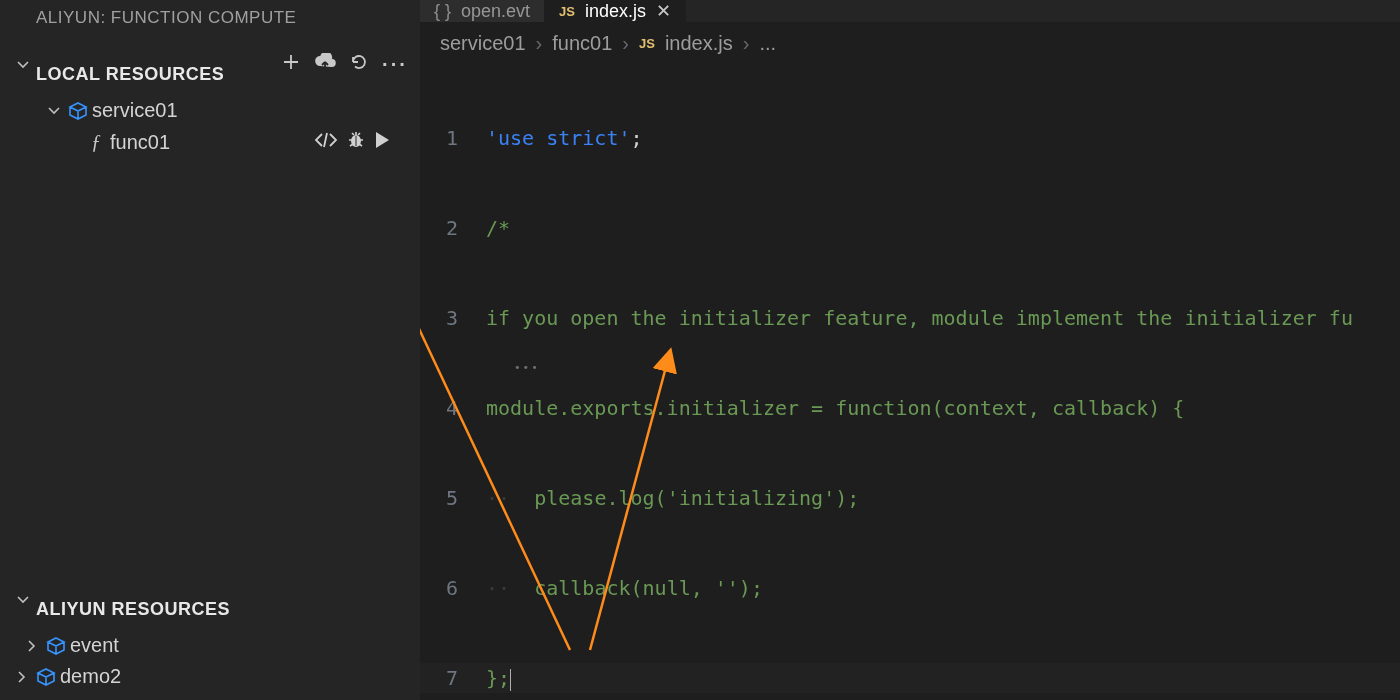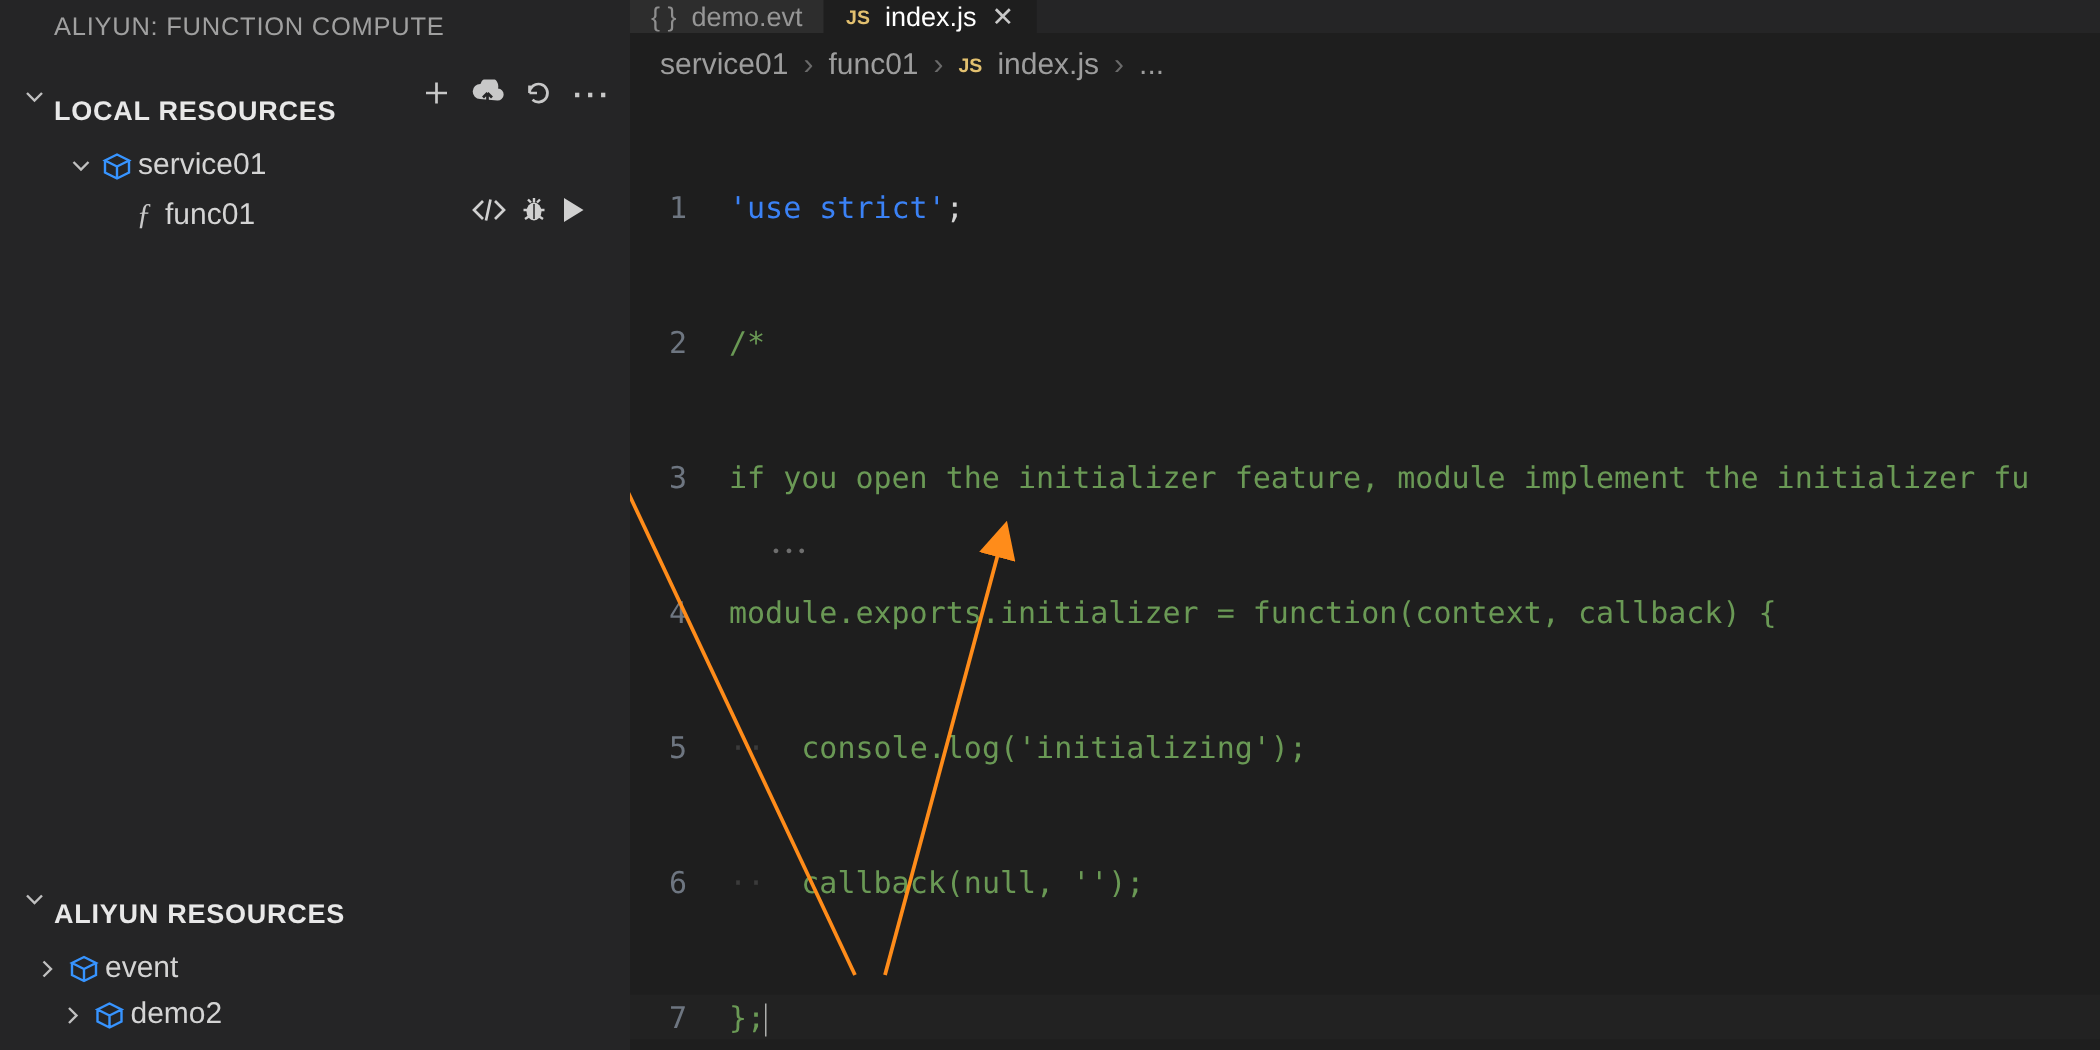--- a/index.html
+++ b/index.html
@@ -220,41 +220,41 @@
             <path d="M3 1 L8 6 L3 11" stroke="#c0c0c0" stroke-width="1.6" fill="none"></path>
           </svg>
       </span>
       <span class="icon-slot">
         <svg width="20" height="20" viewBox="0 0 20 20">
             <path class="cube" d="M10 2 L18 6 L10 10 L2 6 Z M2 6v8l8 4 8-4V6 M10 10v8"></path>
           </svg>
       </span>
       <span class="row-label">event</span>
     </div>
-    <div class="tree-row" style="padding-left:39px">
+    <div class="tree-row" style="padding-left:12px">
       <span class="chevron">
         <svg width="12" height="12" viewBox="0 0 12 12">
             <path d="M3 1 L8 6 L3 11" stroke="#c0c0c0" stroke-width="1.6" fill="none"></path>
           </svg>
       </span>
       <span class="icon-slot">
         <svg width="20" height="20" viewBox="0 0 20 20">
             <path class="cube" d="M10 2 L18 6 L10 10 L2 6 Z M2 6v8l8 4 8-4V6 M10 10v8"></path>
           </svg>
       </span>
       <span class="row-label">demo2</span>
     </div>
   </div>
 </div>
 
 <div class="editor-area">
   <div class="tabs">
     <div class="tab">
       <span class="braces">{ }</span>
-      <span>demo.evt</span>
+      <span>open.evt</span>
     </div>
     <div class="tab active">
       <span class="js-badge">JS</span>
       <span>index.js</span>
       <span class="close">✕</span>
     </div>
   </div>
 
   <div class="breadcrumbs">
     <span>service01</span>
@@ -265,21 +265,21 @@
     <span>index.js</span>
     <span class="sep">›</span>
     <span>...</span>
   </div>
 
   <div class="code">
     <div class="code-line"><span class="gutter">1</span><span class="code-content"><span class="tok-str">'use strict'</span><span class="tok-pl">;</span></span></div>
     <div class="code-line"><span class="gutter">2</span><span class="code-content"><span class="tok-com">/*</span></span></div>
     <div class="code-line"><span class="gutter">3</span><span class="code-content"><span class="tok-com">if you open the initializer feature, module implement the initializer fu</span></span></div>
     <div class="code-line"><span class="gutter">4</span><span class="code-content"><span class="tok-com">module.exports.initializer = function(context, callback) {</span></span></div>
-    <div class="code-line"><span class="gutter">5</span><span class="code-content"><span class="tok-ws">··</span><span class="tok-com">  console.log('initializing');</span></span></div>
+    <div class="code-line"><span class="gutter">5</span><span class="code-content"><span class="tok-ws">··</span><span class="tok-com">  please.log('initializing');</span></span></div>
     <div class="code-line"><span class="gutter">6</span><span class="code-content"><span class="tok-ws">··</span><span class="tok-com">  callback(null, '');</span></span></div>
     <div class="code-line cursor-line-hl"><span class="gutter">7</span><span class="code-content"><span class="tok-com">};</span><span style="border-left:1px solid #aeafad;height:22px;display:inline-block;vertical-align:middle"></span></span></div>
     
 
     
 
     
     
     
     

